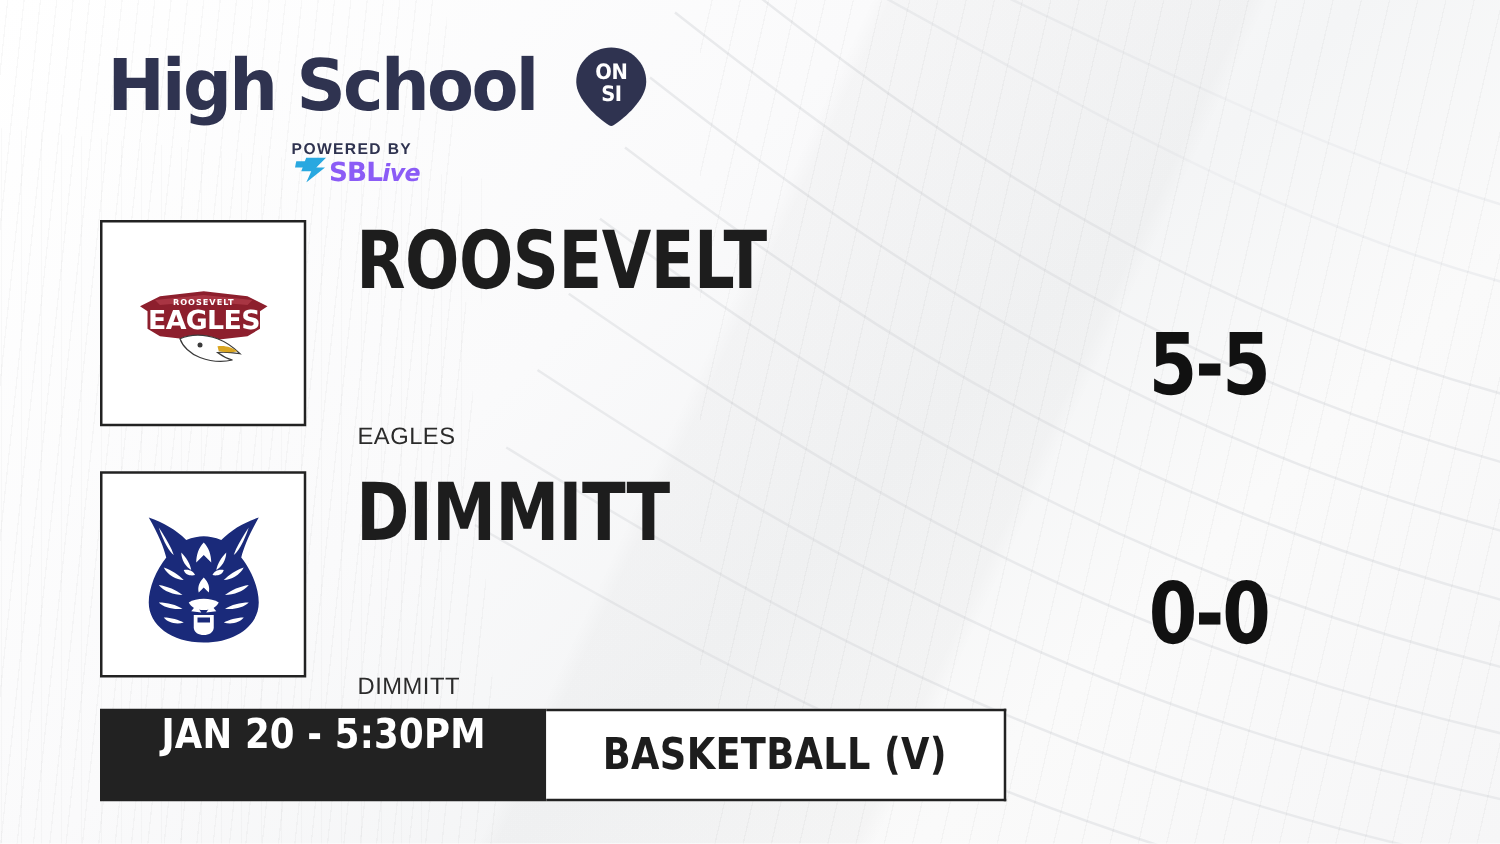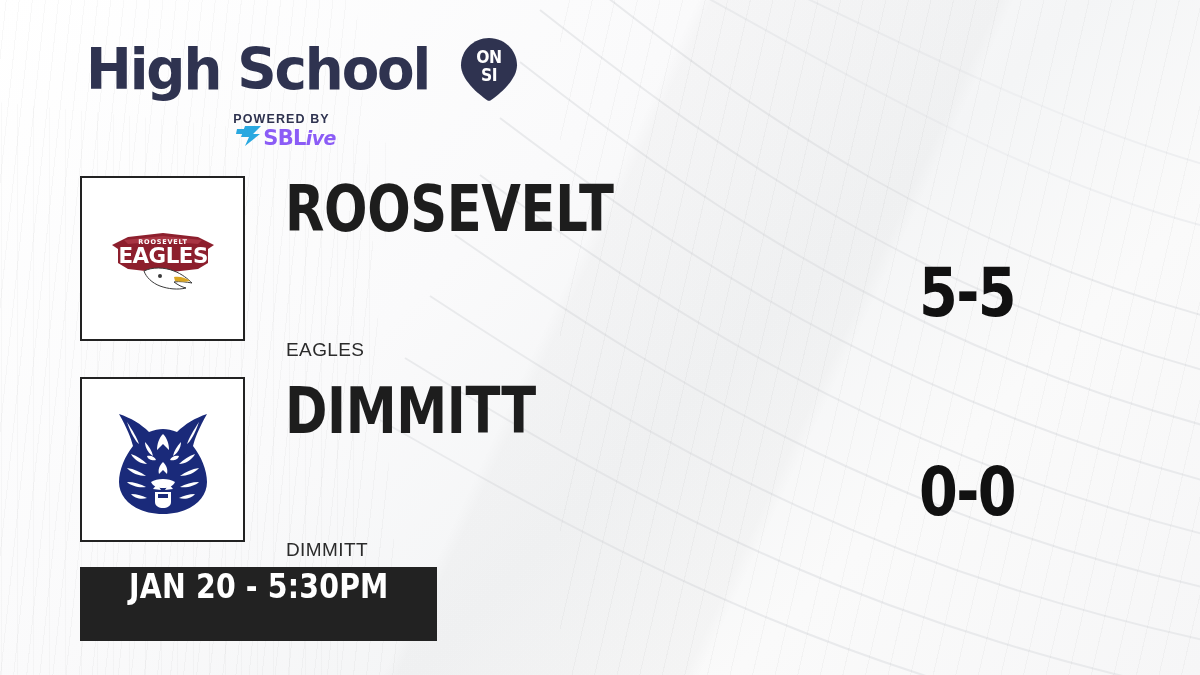--- a/index.html
+++ b/index.html
@@ -302,15 +302,18 @@
     </div>
     <div class="team-name" style="left:285px; top:379px;">DIMMITT</div>
     <div class="team-mascot" style="left:286px; top:539px;">DIMMITT</div>
     <div class="team-record" style="left:877px; top:458px;">0-0</div>
   </div>
 
   <div class="banner">
     <div class="banner-date">
       <span>JAN 20 - 5:30PM</span>
     </div>
+    <div class="banner-sport">
+      <span>BASKETBALL (V)</span>
+    </div>
   </div>
 
 </div>
 
 </body></html>

